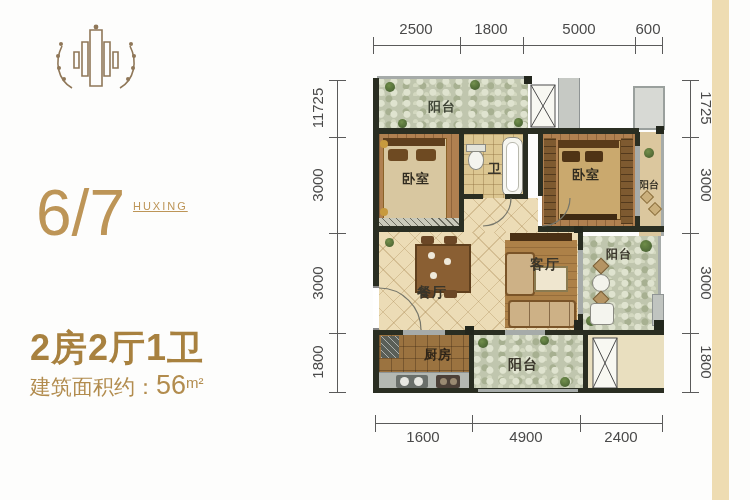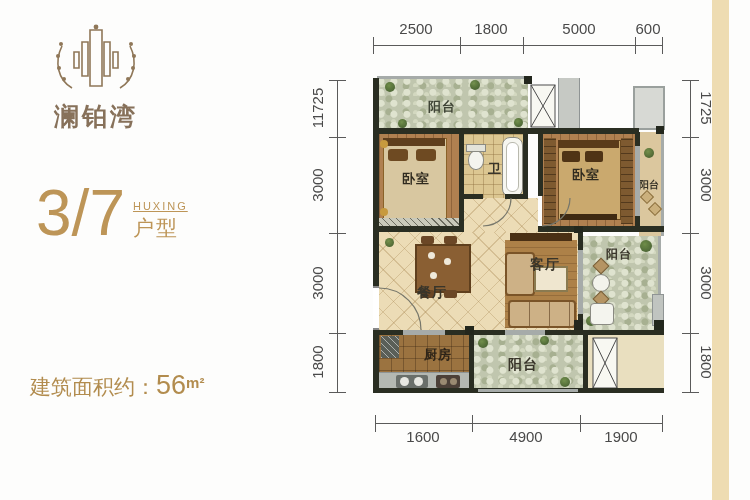--- a/index.html
+++ b/index.html
@@ -11,21 +11,21 @@
     font-family:"Liberation Serif",serif;font-weight:bold;font-size:25px;letter-spacing:3px;color:#87715a;}
   .unit-row{position:absolute;left:36px;top:178px;display:flex;align-items:flex-start;}
   .unit-number{font-size:64px;line-height:70px;color:#bd9557;font-weight:normal;}
   .unit-sub{margin-left:8px;padding-top:22px;color:#bd9557;}
   .unit-en{font-size:11px;letter-spacing:2px;text-decoration:underline;}
   .unit-cn{font-size:21px;margin-top:2px;letter-spacing:2px;}
   .rooms-summary{position:absolute;left:30px;top:324px;font-size:36px;font-weight:bold;
     letter-spacing:1px;color:#a8813f;}
   .area-line{position:absolute;left:30px;top:370px;color:#b28c4e;font-size:21px;}
   .area-value{font-size:27px;}
-  .area-unit{font-size:15px;vertical-align:6px;font-weight:bold;}
+  .area-unit{font-size:15px;vertical-align:6px;}
   
   .dim-line{background:#5a5a5a;}
   .dim-tick{background:#5a5a5a;}
   .dim-label{position:absolute;width:60px;height:18px;line-height:18px;text-align:center;
     font-size:15px;color:#4a4a4a;}
   .rot-l{transform:rotate(-90deg);}
   .rot-r{transform:rotate(90deg);}
   
   .pebble{background-color:#c0c6ae;background-image:
     radial-gradient(circle at 30% 30%, #dfe3cf 0 3px, rgba(0,0,0,0) 4px),
@@ -79,30 +79,29 @@
         <circle cx="10" cy="34" r="2"></circle>
         <circle cx="11" cy="46" r="2"></circle>
       <circle cx="16" cy="57" r="2"></circle>
         <circle cx="83" cy="22" r="2"></circle>
         <circle cx="86" cy="34" r="2"></circle>
       <circle cx="85" cy="46" r="2"></circle>
         <circle cx="80" cy="57" r="2"></circle>
       <circle cx="48" cy="5" r="2.4"></circle>
     </g>
   </svg>
-  <div class="brand-name">澜铂湾</div>
 
   <div class="unit-row">
-    <div class="unit-number">3/7</div>
+    <div class="unit-number">6/7</div>
     <div class="unit-sub">
       <div class="unit-en">HUXING</div>
-      <div class="unit-cn">户型</div>
     </div>
   </div>
 
+  <div class="rooms-summary">2房2厅1卫</div>
   <div class="area-line">
     <span>建筑面积约：</span><span class="area-value">56</span><span class="area-unit">m²</span>
   </div>
 
   <div class="abs dim-line" style="left:373px;top:45px;width:289px;height:1px;"></div>
   <div class="abs dim-tick" style="left:373px;top:37px;width:1px;height:17px;"></div>
   <div class="abs dim-tick" style="left:460px;top:37px;width:1px;height:17px;"></div>
   <div class="abs dim-tick" style="left:523px;top:37px;width:1px;height:17px;"></div>
   <div class="abs dim-tick" style="left:635px;top:37px;width:1px;height:17px;"></div>
   <div class="abs dim-tick" style="left:662px;top:37px;width:1px;height:17px;"></div>
@@ -111,21 +110,21 @@
   <div class="dim-label" style="left:549px;top:20px;">5000</div>
   <div class="dim-label" style="left:618px;top:20px;">600</div>
 
   <div class="abs dim-line" style="left:375px;top:423px;width:287px;height:1px;"></div>
   <div class="abs dim-tick" style="left:375px;top:415px;width:1px;height:17px;"></div>
   <div class="abs dim-tick" style="left:472px;top:415px;width:1px;height:17px;"></div>
   <div class="abs dim-tick" style="left:580px;top:415px;width:1px;height:17px;"></div>
   <div class="abs dim-tick" style="left:662px;top:415px;width:1px;height:17px;"></div>
   <div class="dim-label" style="left:393px;top:428px;">1600</div>
   <div class="dim-label" style="left:496px;top:428px;">4900</div>
-  <div class="dim-label" style="left:591px;top:428px;">1900</div>
+  <div class="dim-label" style="left:591px;top:428px;">2400</div>
 
   <div class="abs dim-line" style="left:337px;top:80px;width:1px;height:312px;"></div>
   <div class="abs dim-tick" style="left:329px;top:80px;width:17px;height:1px;"></div>
   <div class="abs dim-tick" style="left:329px;top:137px;width:17px;height:1px;"></div>
   <div class="abs dim-tick" style="left:329px;top:233px;width:17px;height:1px;"></div>
   <div class="abs dim-tick" style="left:329px;top:333px;width:17px;height:1px;"></div>
   <div class="abs dim-tick" style="left:329px;top:392px;width:17px;height:1px;"></div>
   <div class="dim-label rot-l" style="left:288px;top:99px;">11725</div>
   <div class="dim-label rot-l" style="left:288px;top:176px;">3000</div>
   <div class="dim-label rot-l" style="left:288px;top:274px;">3000</div>

